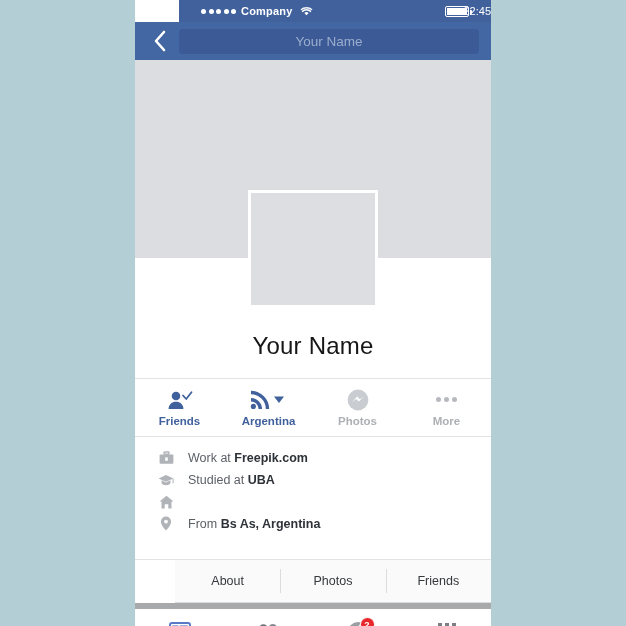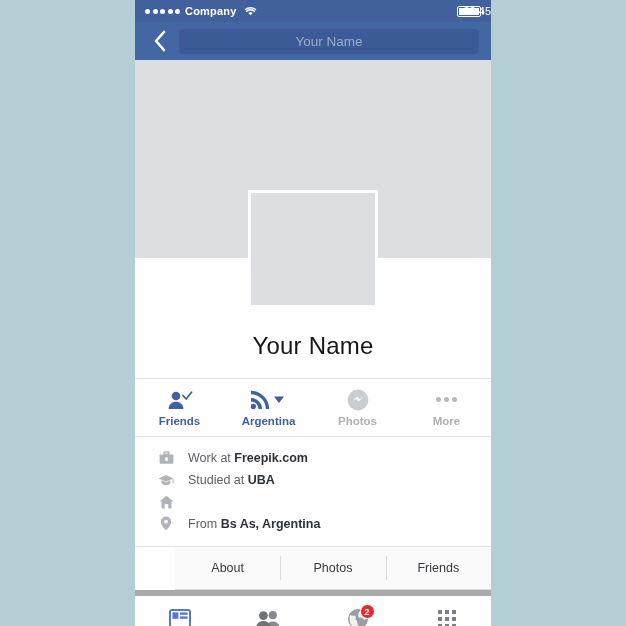--- a/index.html
+++ b/index.html
@@ -23,24 +23,25 @@
     overflow: hidden;
   }
 
   
   .statusbar {
     height: 22px;
     background: #41619d;
     color: #ffffff;
     display: flex;
     align-items: center;
-    padding: 0 10px;
+    padding: 0 22px;
     box-sizing: border-box;
     font-size: 11px;
     font-weight: bold;
+    margin-left: 44px;
   }
   .carrier-dots {
     display: flex;
     gap: 2.5px;
     margin-right: 5px;
   }
   .carrier-dots i {
     display: block;
     width: 5px;
     height: 5px;
@@ -154,21 +155,21 @@
     gap: 4px;
   }
   .action .glyph { height: 22px; display: flex; align-items: center; justify-content: center; }
   .action .label { font-size: 11.5px; font-weight: bold; }
   .action.blue .label { color: #41619d; }
   .action.gray .label { color: #adb0b4; }
 
   
   .info {
     background: #ffffff;
-    padding: 9px 0 11px 20px;
+    padding: 9px 0 24px 20px;
     border-bottom: 1px solid #e2e3e5;
   }
   .info-row {
     display: flex;
     align-items: center;
     height: 21px;
     margin: 1px 0;
   }
   .info-ico {
     width: 22px;

